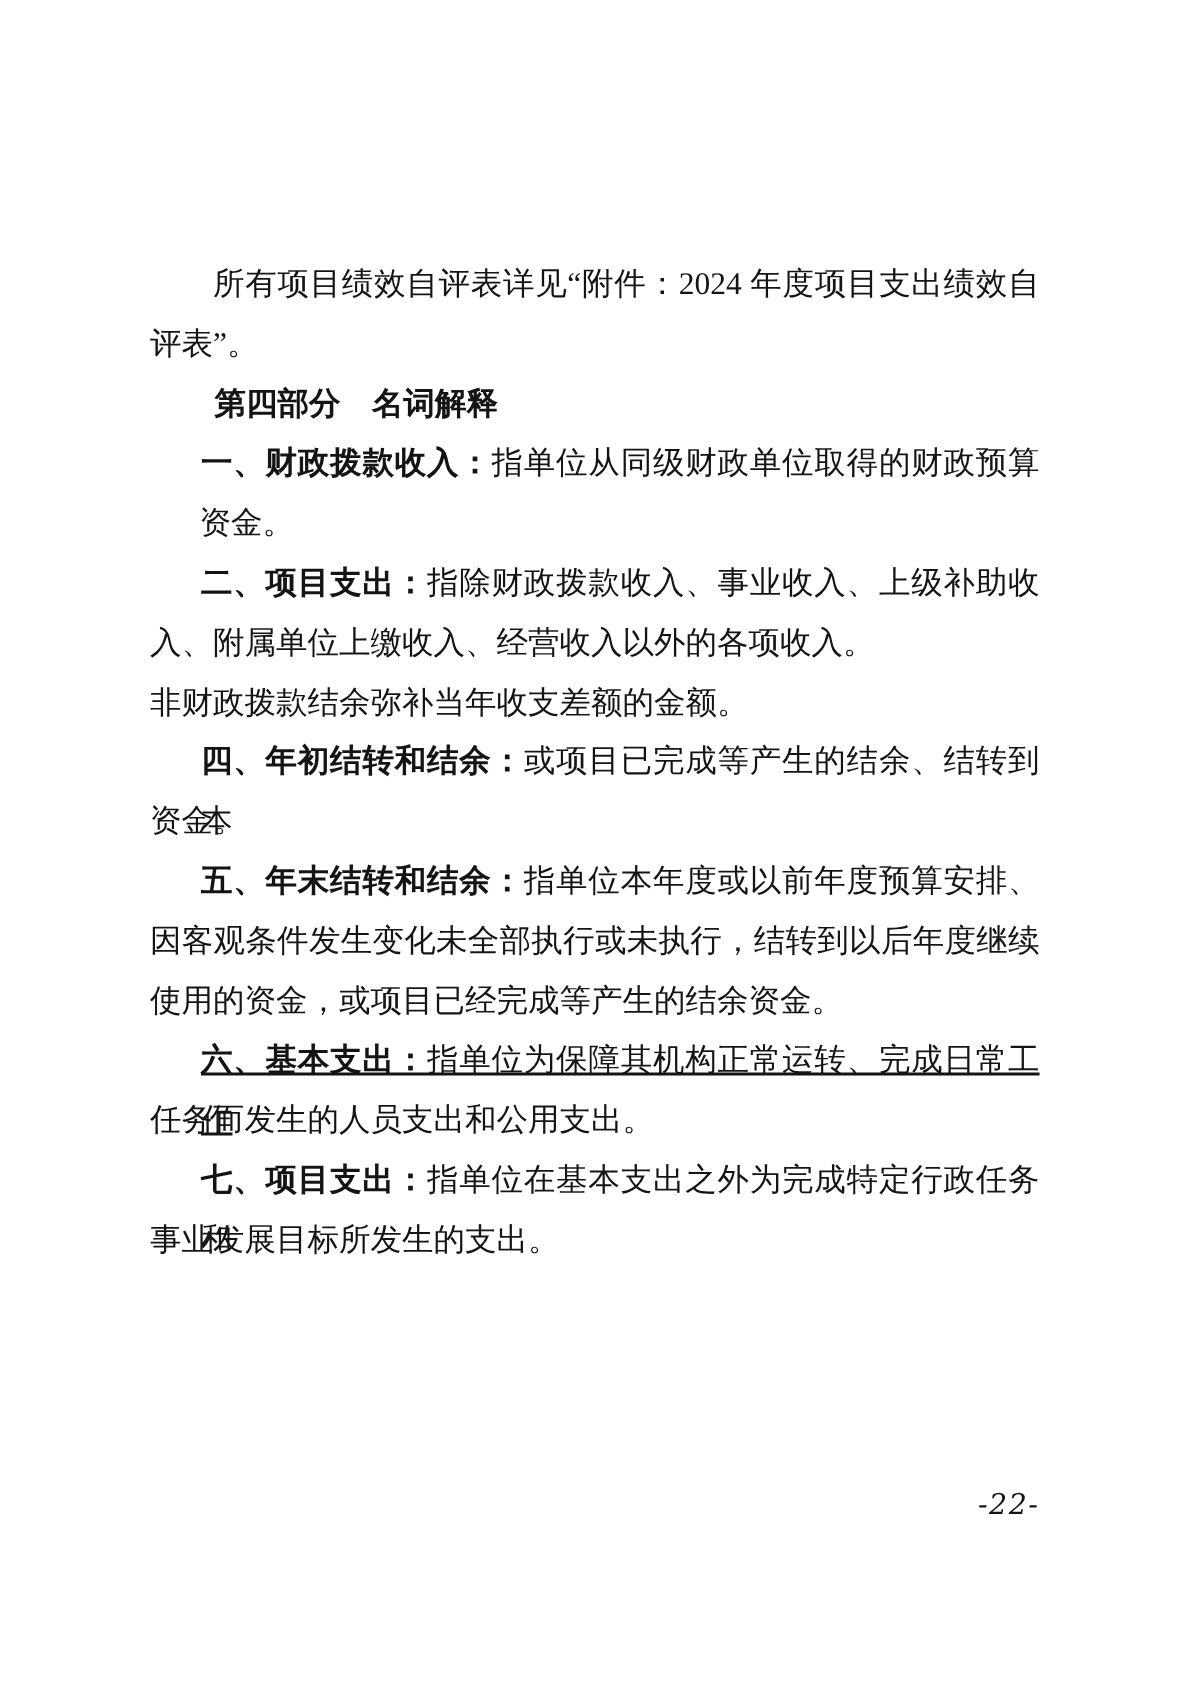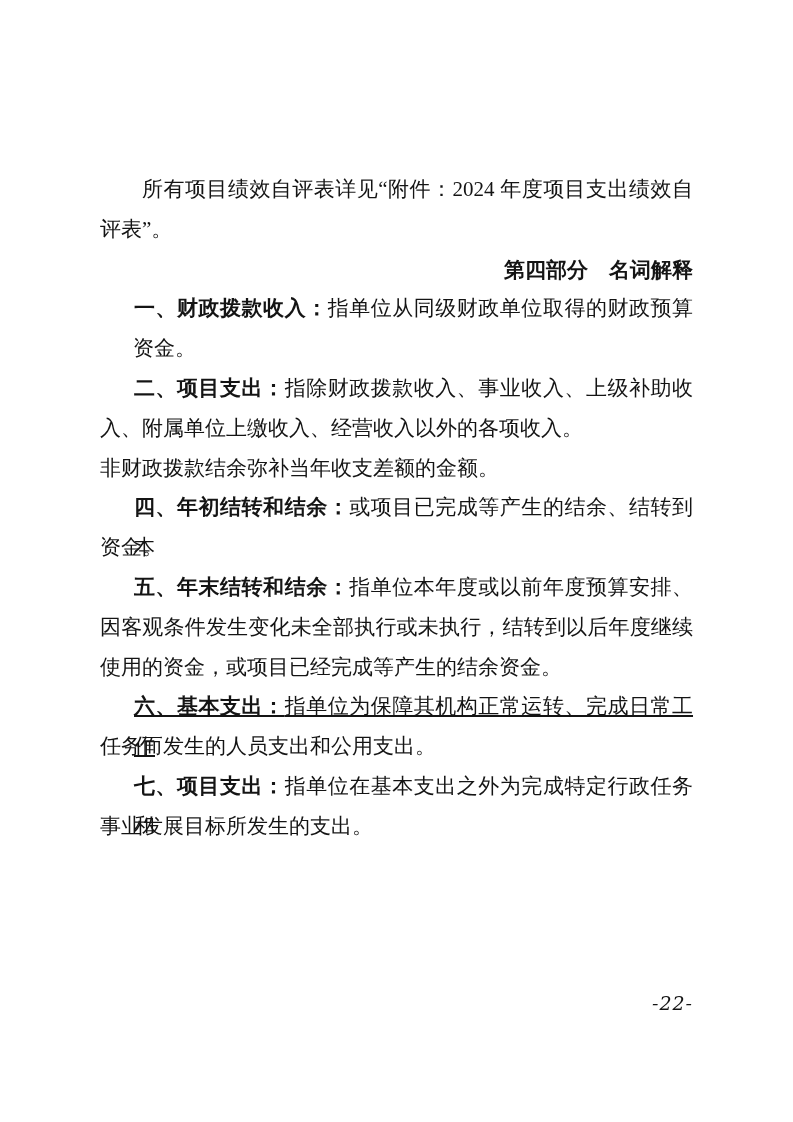--- a/index.html
+++ b/index.html
@@ -56,21 +56,21 @@
 </head>
 <body>
 
 <div class="page">
   <div class="content">
       <div class="block para">
         <div class="line full" style="padding-left: 42px;"><span class="seg">所有项目绩效自评表详见“附件：2024 年度项目支出绩效自</span></div>
         <div class="line"><span class="seg">评表”。</span></div>
       </div>
       <div class="block heading">
-        <div class="line" style="padding-left: 43px; text-align: right;"><span class="seg bold">第四部分　名词解释</span></div>
+        <div class="line" style="padding-left: 43px;"><span class="seg bold">第四部分　名词解释</span></div>
       </div>
       <div class="block para">
         <div class="line full" style="padding-left: 34px;"><span class="seg bold">一、财政拨款收入：</span><span class="seg">指单位从同级财政单位取得的财政预算</span></div>
         <div class="line" style="padding-left: 33px;"><span class="seg">资金。</span></div>
       </div>
       <div class="block para">
         <div class="line full" style="padding-left: 34px;"><span class="seg bold">二、项目支出：</span><span class="seg">指除财政拨款收入、事业收入、上级补助收</span></div>
         <div class="line"><span class="seg">入、附属单位上缴收入、经营收入以外的各项收入。</span></div>
       </div>
       <div class="block para">

